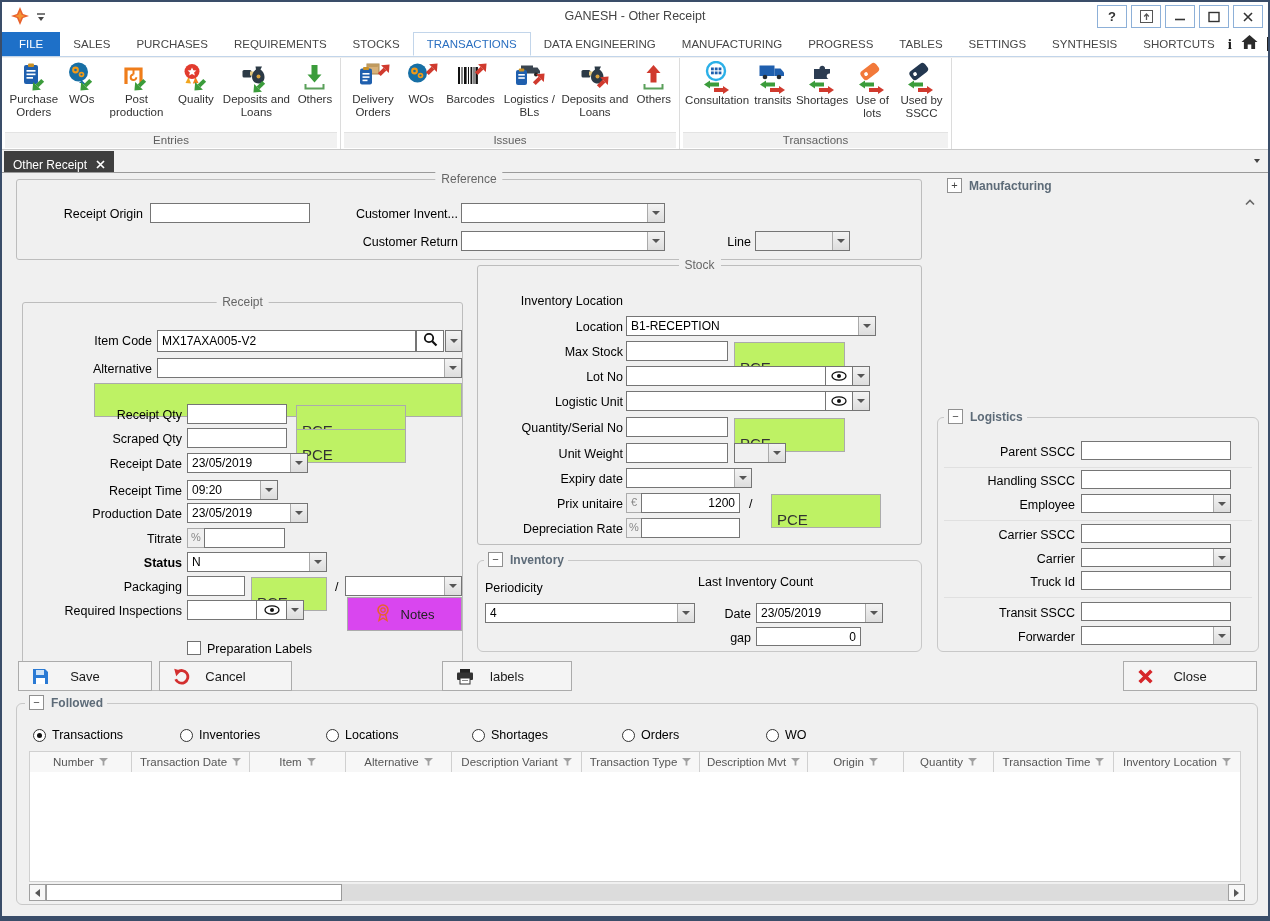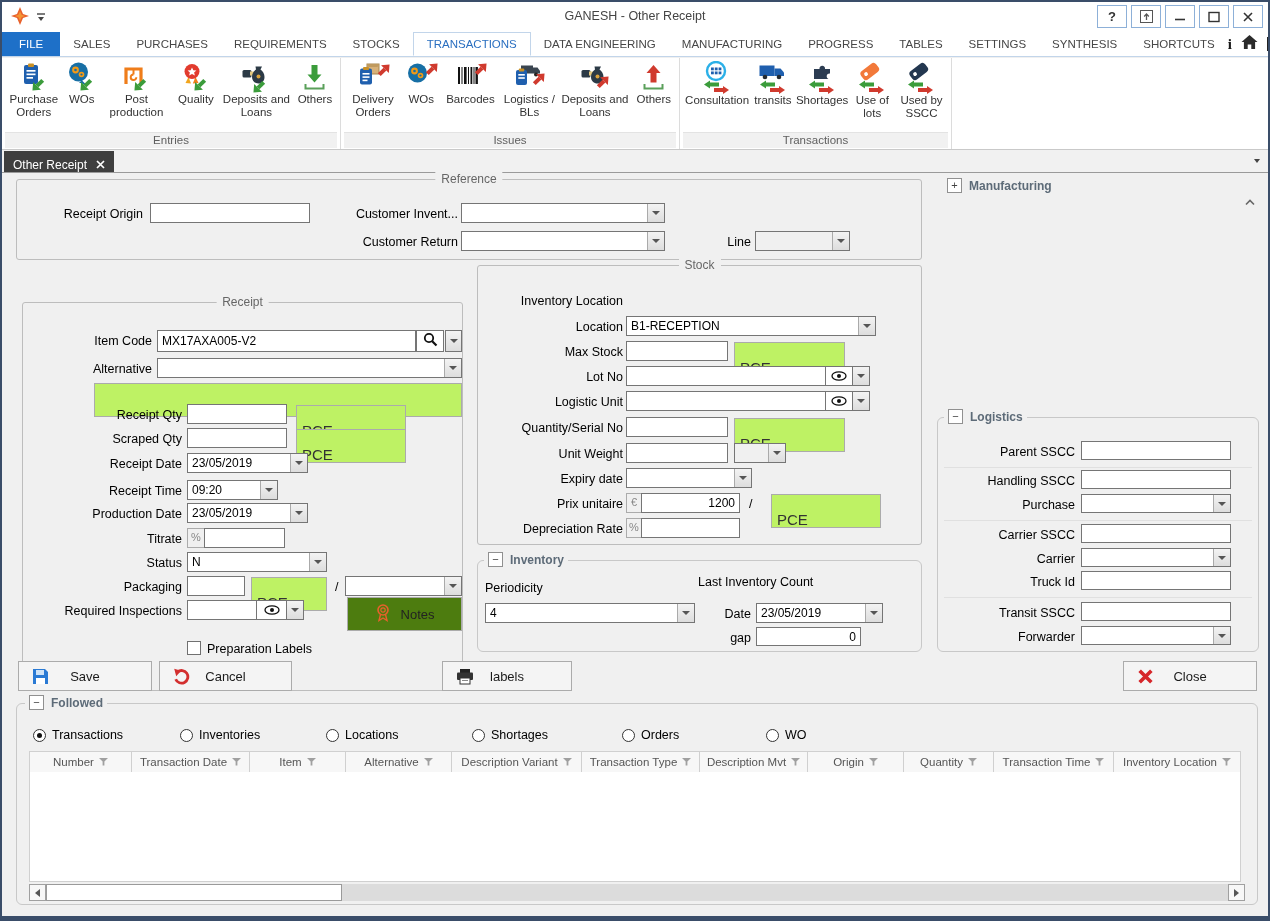--- a/index.html
+++ b/index.html
@@ -547,21 +547,21 @@
     <span class="flbl" style="left:10px;width:149px;top:204px;">Production Date</span>
     <div class="combo" style="left:164px;top:200px;width:121px;">
         <span class="val">23/05/2019</span>
         <span class="dd"></span>
       </div>
 
     <span class="flbl" style="left:10px;width:149px;top:229px;">Titrate</span>
     <div class="pfx" style="left:164px;top:225px;width:18px;">%</div>
     <input class="tin" style="left: 181px; top: 225px; width: 81px;">
 
-    <span class="flbl" style="left:10px;width:149px;top:253px;">Status</span>
+    <span class="flbl" style="left:10px;width:149px;top:253px;font-weight:bold;">Status</span>
     <div class="combo" style="left:164px;top:249px;width:140px;">
         <span class="val">N</span>
         <span class="dd"></span>
       </div>
 
     <span class="flbl" style="left:10px;width:149px;top:277px;">Packaging</span>
     <input class="tin" style="left: 164px; top: 273px; width: 58px;">
     <div class="ro" style="left:228px;top:274px;width:76px;">PCE</div>
     <span class="llbl" style="left:312px;top:277px;">/</span>
     <div class="combo" style="left:322px;top:273px;width:117px;">
@@ -573,21 +573,21 @@
     <input class="tin" style="left: 164px; top: 297px; width: 70px;">
     <button class="sqbtn" style="left:233px;top:297px;width:31px;height:20px;">
       <span><svg width="16" height="10" viewBox="0 0 16 10">
             <ellipse cx="8" cy="5" rx="7" ry="4.2" fill="none" stroke="#111" stroke-width="1.3"></ellipse>
             <circle cx="8" cy="5" r="2" fill="#111"></circle>
           </svg></span>
     </button>
     <div class="combo" style="left:263px;top:297px;width:18px;">
         <span class="dd" style="border-left:none;flex:1;"></span>
       </div>
-    <button class="sqbtn" style="left:324px;top:294px;width:115px;height:34px;background:#4d7c0f;border-color:#ababab;gap:10px;">
+    <button class="sqbtn" style="left:324px;top:294px;width:115px;height:34px;background:#d946ef;border-color:#ababab;gap:10px;">
       <span><svg width="16" height="19" viewBox="0 0 16 18">
             <circle cx="8" cy="6.5" r="5" fill="none" stroke="#e8612c" stroke-width="1.6"></circle>
             <circle cx="8" cy="6.5" r="2.2" fill="none" stroke="#e8612c" stroke-width="1.2"></circle>
             <path d="M5.5 11 L4 17 l4 -2.5 4 2.5 -1.5 -6" fill="none" stroke="#e8612c" stroke-width="1.4"></path>
           </svg></span>
       <span style="font-size:13px;color:#222;">Notes</span>
     </button>
 
     <span class="check" style="left:164px;top:338px;"></span>
     <span class="llbl" style="left:184px;top:339px;">Preparation Labels</span>
@@ -688,21 +688,21 @@
   <div class="cbox" style="left:935px;top:415px;width:322px;height:235px;">
     <div class="chead" style="top:-9px;left:6px;">
       <span class="cbtn">−</span>
       <span class="ctitle">Logistics</span>
     </div>
     <span class="flbl" style="left:0px;width:137px;top:27px;">Parent SSCC</span>
     <input class="tin" style="left: 143px; top: 23px; width: 150px; height: 19px;">
     <div class="sep" style="left:6px;right:6px;top:49px;"></div>
     <span class="flbl" style="left:0px;width:137px;top:56px;">Handling SSCC</span>
     <input class="tin" style="left: 143px; top: 52px; width: 150px; height: 19px;">
-    <span class="flbl" style="left:0px;width:137px;top:80px;">Purchase</span>
+    <span class="flbl" style="left:0px;width:137px;top:80px;">Employee</span>
     <div class="combo" style="left:143px;top:76px;width:150px;height:19px;">
         <span class="val"></span>
         <span class="dd"></span>
       </div>
     <div class="sep" style="left:6px;right:6px;top:102px;"></div>
     <span class="flbl" style="left:0px;width:137px;top:110px;">Carrier SSCC</span>
     <input class="tin" style="left: 143px; top: 106px; width: 150px; height: 19px;">
     <span class="flbl" style="left:0px;width:137px;top:134px;">Carrier</span>
     <div class="combo" style="left:143px;top:130px;width:150px;height:19px;">
         <span class="val"></span>

